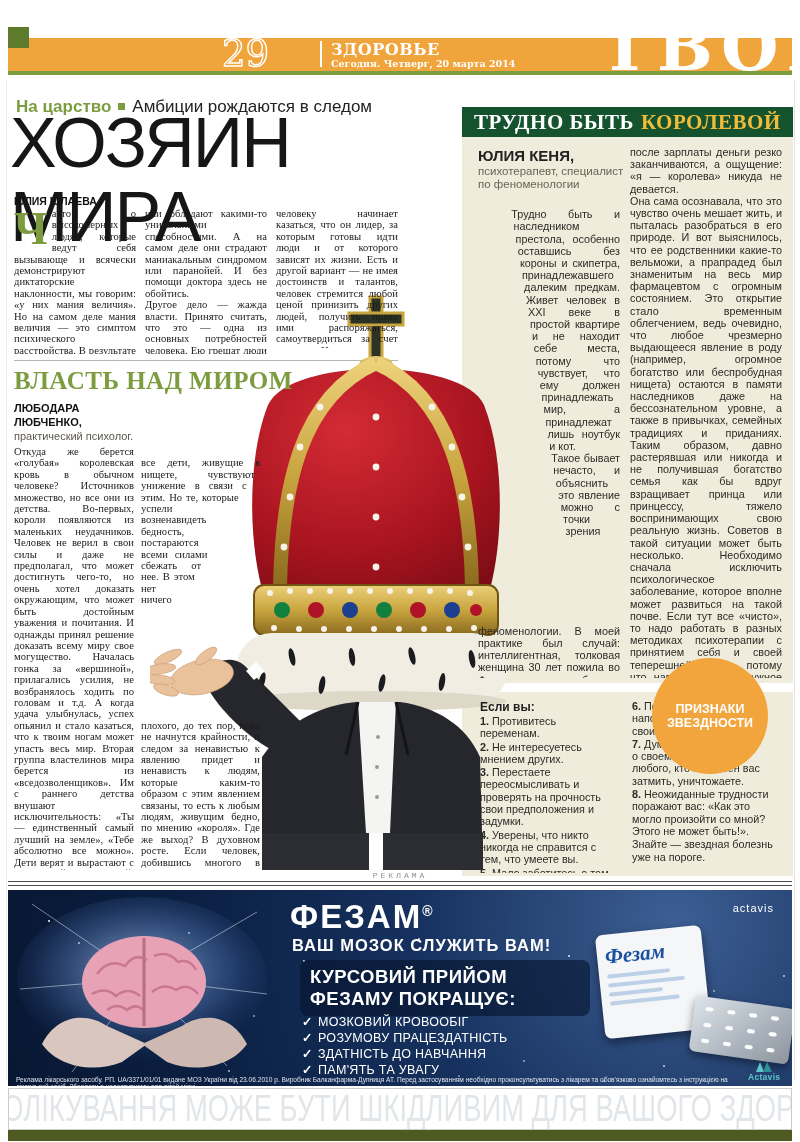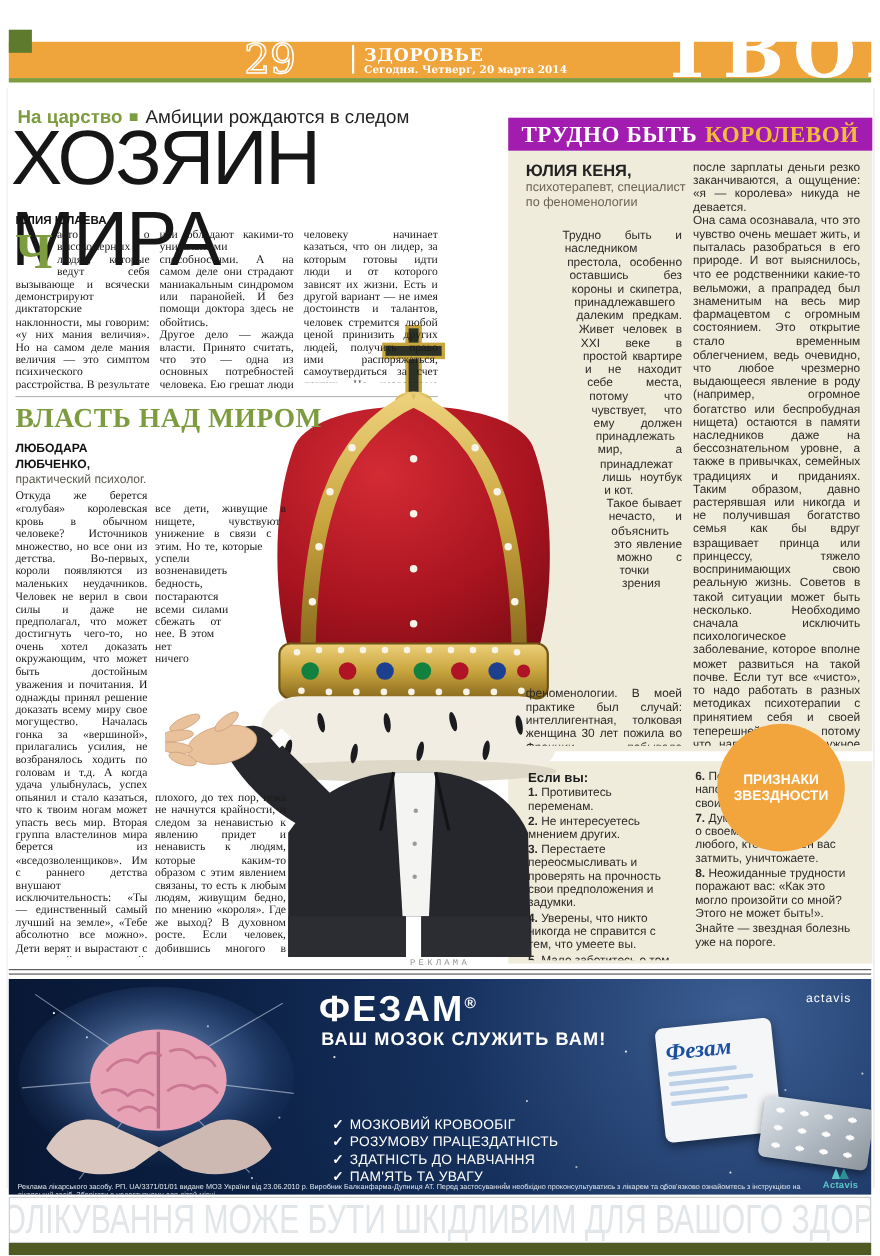--- a/index.html
+++ b/index.html
@@ -51,21 +51,21 @@
   .power-byline { left:14px; top:401px; width:120px; font-weight:bold; font-size:11px; line-height:14px; color:#111; z-index:5; }
   .power-role   { left:14px; top:430px; font-size:11px; color:#5d594e; z-index:5; }
   .power-col1   { left:14px;  top:446px; width:120px; height:424px; overflow:hidden; z-index:5; }
   .power-col2   { left:141px; top:446px; width:119px; height:424px; overflow:hidden; z-index:5; }
   .wrapR { float:right; width:112px; height:240px; margin-top:22px;
            shape-outside:polygon(100% 0%,100% 100%,2% 100%,2% 80%,26% 60%,52% 40%,80% 18%,100% 6%); }
   .wrapL { float:left; width:104px; height:228px; margin-top:188px;
            shape-outside:polygon(0% 0%,30% 0%,44% 20%,58% 42%,72% 64%,88% 84%,100% 100%,0% 100%); }
 
   
-  .k-bar   { left:462px; top:107px; width:331px; height:30px; background:#a21caf; z-index:2;
+  .k-bar   { left:462px; top:107px; width:331px; height:30px; background:#14532d; z-index:2;
              display:flex; align-items:center; padding-left:12px;
              font-family:"Liberation Serif",serif; font-weight:bold; font-size:21px; letter-spacing:.5px; }
   .k-bar .t-a { color:#fff; margin-right:7px; }
   .k-bar .t-b { color:#f2bc3b; }
   .beige1  { left:462px; top:137px; width:331px; height:546px; background:#f0ecdc; z-index:1; }
   .q-byline{ left:478px; top:147px; font-weight:bold; font-size:15px; color:#222; z-index:5; }
   .q-role  { left:478px; top:165px; width:150px; font-size:11.5px; line-height:12.5px; color:#6b6254; z-index:5; }
   .q-col1  { left:478px; top:196px; width:142px; height:482px; overflow:hidden; z-index:5; }
   .q-col2  { left:630px; top:146px; width:152px; height:532px; overflow:hidden; z-index:5; }
 
@@ -351,20 +351,22 @@
         <path d="M80,100 q14,-8 24,2 q12,-10 24,0"></path>
         <path d="M142,62 q14,-6 24,6 q12,-4 18,8"></path>
         <path d="M140,98 q12,-10 24,-2 q12,-8 22,4"></path>
         <path d="M95,116 q10,-8 20,0 q10,-8 18,2"></path>
       </g>
     </svg>
 
     <div class="abs ad-corner">actavis</div>
     <div class="abs ad-brand"><span>ФЕЗАМ</span><sup>®</sup></div>
     <div class="abs ad-tag">ВАШ МОЗОК СЛУЖИТЬ ВАМ!</div>
+    <div class="abs ad-subbox">КУРСОВИЙ ПРИЙОМ
+ФЕЗАМУ ПОКРАЩУЄ:</div>
     <div class="abs ad-benefits">
       <div class="benefit"><span class="chk">✓</span><span>МОЗКОВИЙ КРОВООБІГ</span></div>
       <div class="benefit"><span class="chk">✓</span><span>РОЗУМОВУ ПРАЦЕЗДАТНІСТЬ</span></div>
       <div class="benefit"><span class="chk">✓</span><span>ЗДАТНІСТЬ ДО НАВЧАННЯ</span></div>
       <div class="benefit"><span class="chk">✓</span><span>ПАМ'ЯТЬ ТА УВАГУ</span></div>
     </div>
 
     <div class="abs pkg-box">
       <div class="pkg-brand">Фезам</div>
       <div class="pkg-line" style="width:70%"></div>

